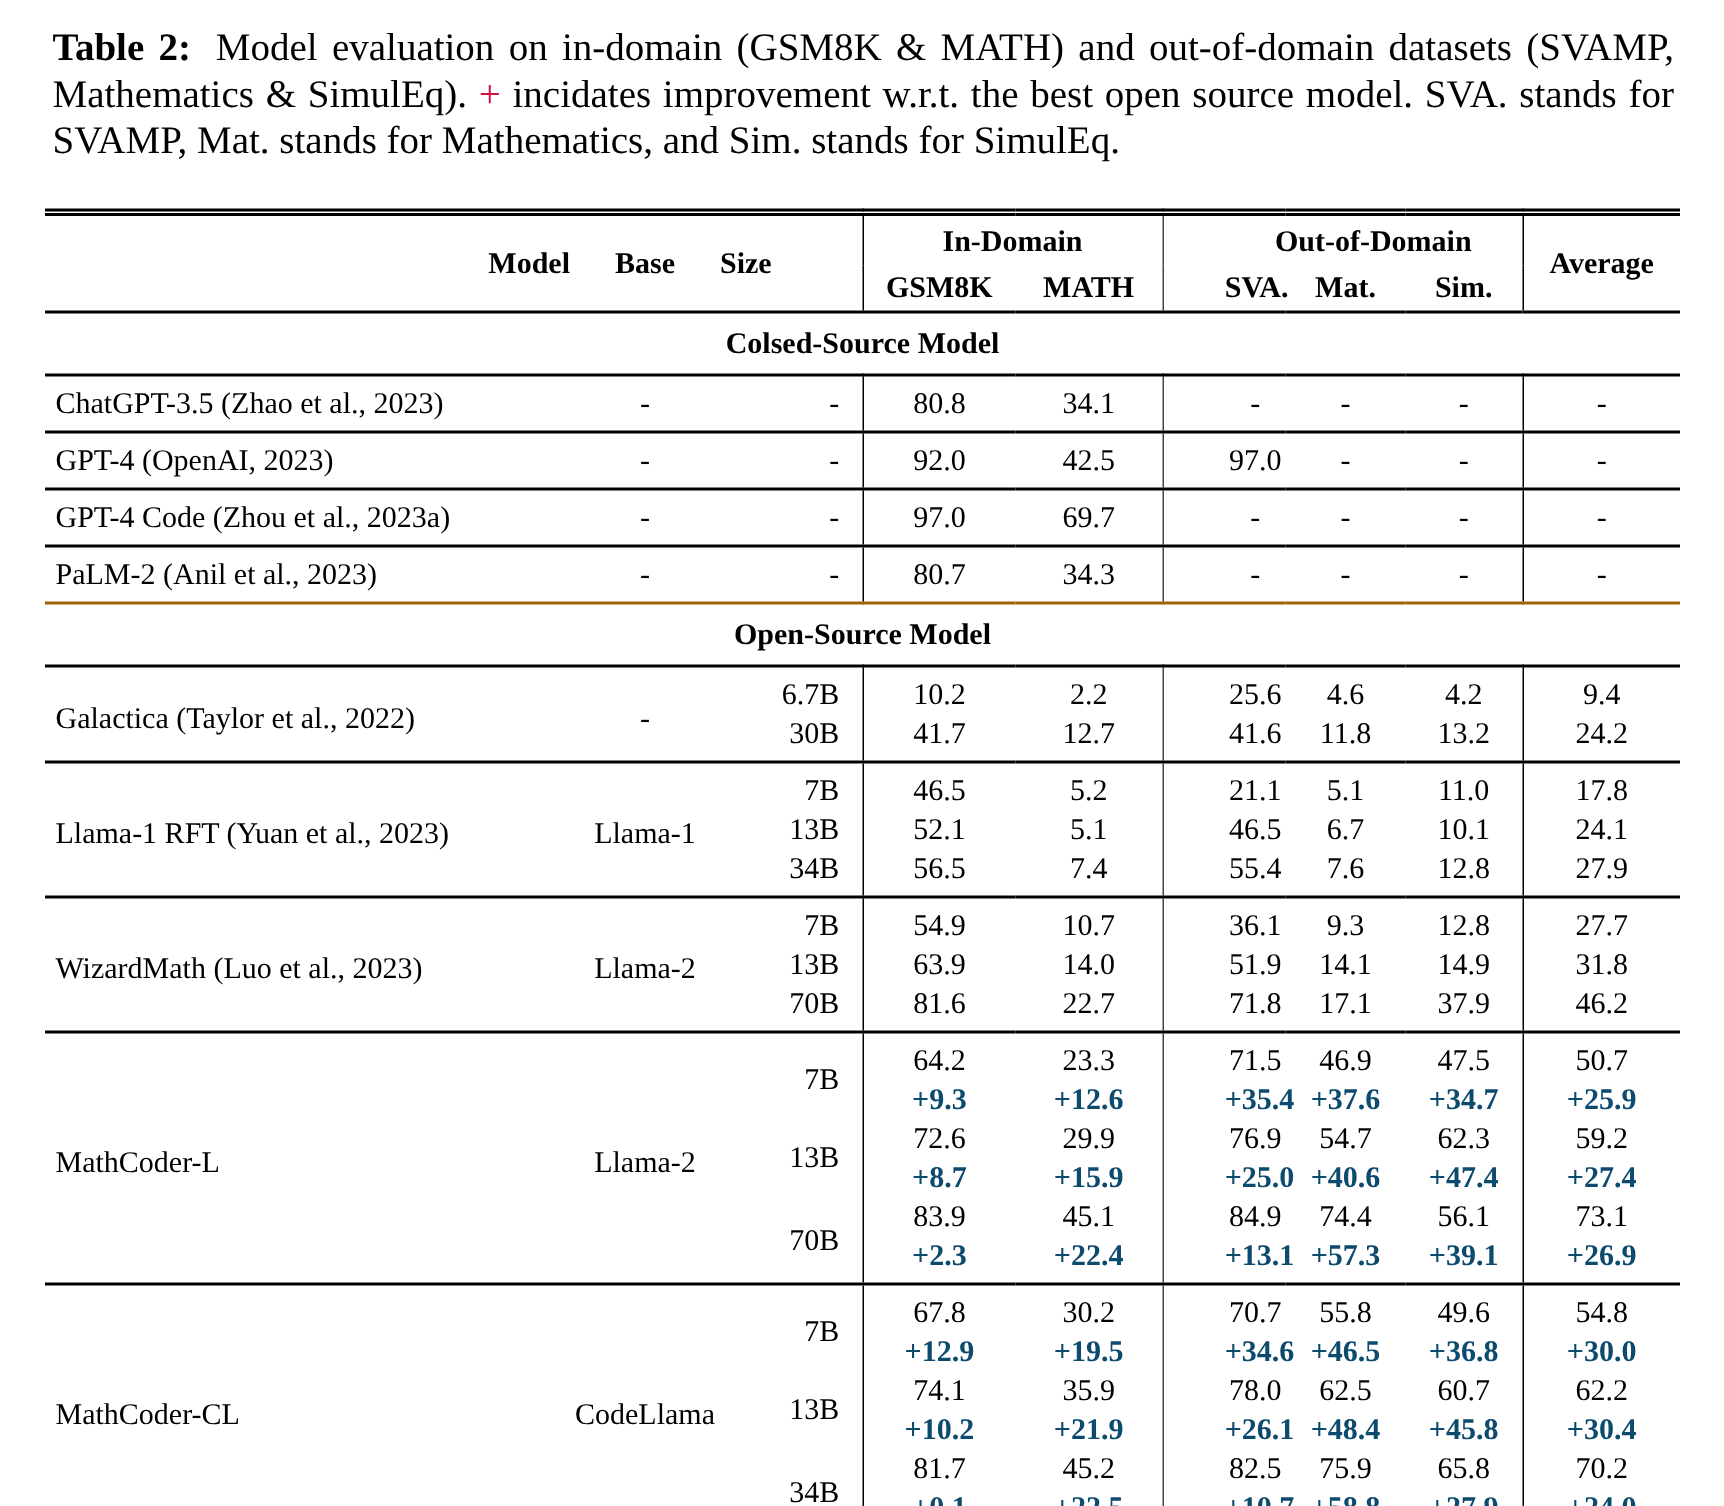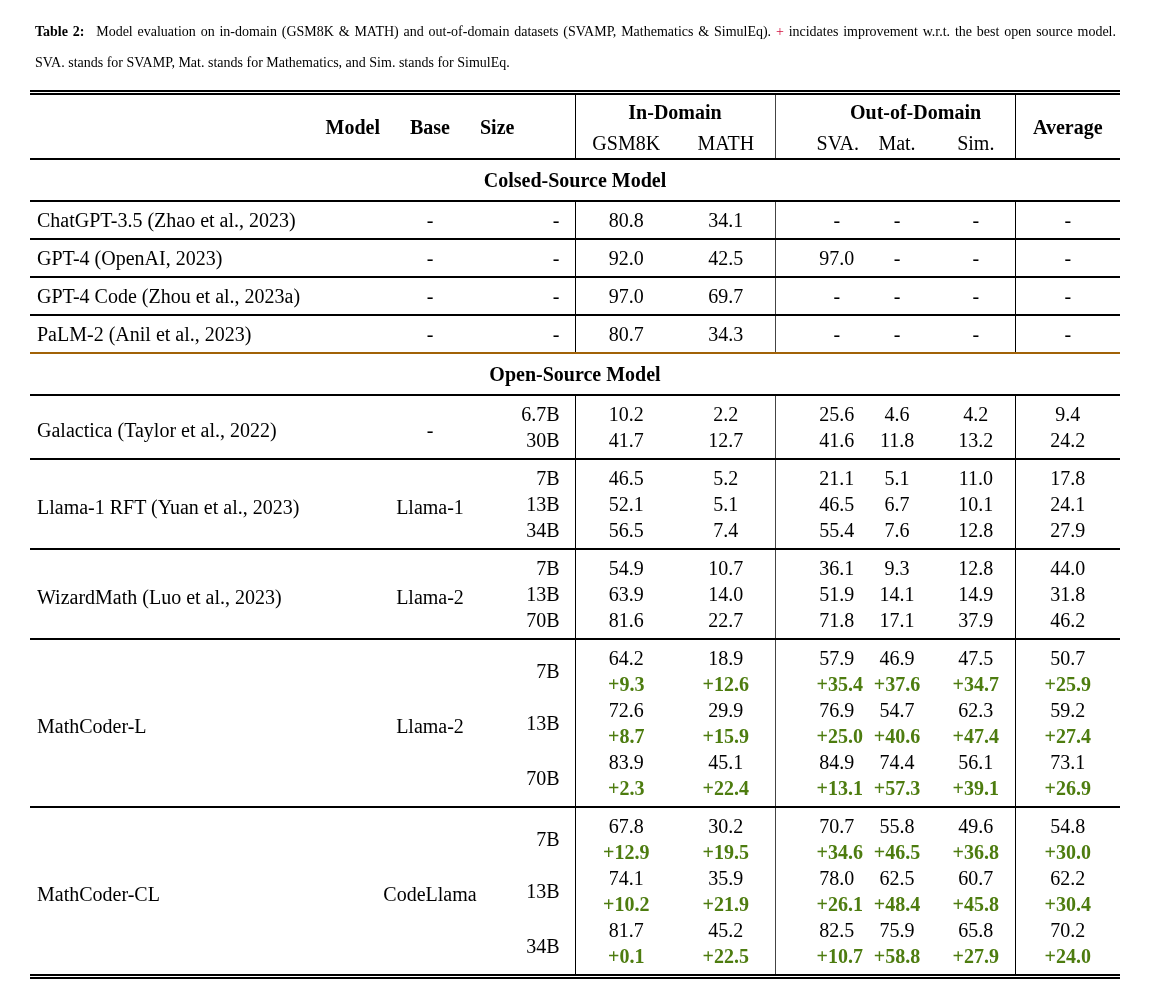--- a/index.html
+++ b/index.html
@@ -13,22 +13,22 @@
     color: #000;
   }
   .page {
     width: 1149px;
     height: 1004px;
     box-sizing: border-box;
     padding: 16px 29px 0 30px;
   }
   
   .caption {
-    margin: 0 4px 12px 5px;
-    font-size: 14px;
+    margin: 0 4px 30px 5px;
+    font-size: 26px;
     line-height: 31px;
     text-align: justify;
   }
   .caption .cap-label {
     font-weight: bold;
     margin-right: 7px;
   }
   .caption .cap-plus {
     font-weight: normal;
   }
@@ -41,21 +41,21 @@
     border-bottom: 5px double #000;
     font-size: 20px;
   }
   th, td {
     padding: 0;
     line-height: 26px;
     vertical-align: middle;
     font-weight: normal;
   }
   thead tr.h1 th { height: 33px; font-weight: bold; }
-  thead tr.h2 th { height: 30px; font-weight: normal; }
+  thead tr.h2 th { height: 30px; font-weight: bold; }
   th.hb, tr.h2 th { border-bottom: 2px solid #000; }
   .th-model { text-align: right; padding-left: 7px; }
   .th-size  { text-align: left; padding-right: 15px; }
   .bl { border-left: 1px solid #000; }
   .blg { border-left: 1px solid #444; padding-left: 41px; }
   td.section-title {
     font-weight: bold;
     text-align: center;
     height: 40px;
     border-bottom: 2px solid #000;
@@ -63,21 +63,21 @@
   }
   tr.group-start > td { border-top: 2px solid #000; }
   tr.group-start > td { padding-top: 5px; }
   tr.group-end   > td { padding-bottom: 5px; }
   td.model-cell { text-align: left; padding-left: 7px; }
   td.base-cell  { text-align: center; }
   td.size-cell  { text-align: right; padding-right: 15px; }
   td.num   { text-align: center; }
   td.delta { text-align: center; font-weight: bold; }
 </style>
-<style>.cap-plus{color:#d2103e;} td.delta{color:#4d7c0f;}</style></head>
+<style>.cap-plus{color:#d2103e;} td.delta{color:#0c4a6e;}</style></head>
 <body>
 
 <div class="page">
 
   <p class="caption">
     <span class="cap-label">Table 2:</span>
     <span>Model evaluation on in-domain (GSM8K &amp; MATH) and out-of-domain datasets (SVAMP, Mathematics &amp; SimulEq).</span>
     <span class="cap-plus">+</span>
     <span>incidates improvement w.r.t. the best open source model. SVA. stands for SVAMP, Mat. stands for Mathematics, and Sim. stands for SimulEq.</span>
   </p>
@@ -213,21 +213,21 @@
         </tr>
         <tr class="group-start">
           <td class="model-cell" rowspan="3">WizardMath (Luo et al., 2023)</td>
           <td class="base-cell" rowspan="3">Llama-2</td>
           <td class="size-cell">7B</td>
           <td class="num bl">54.9</td>
           <td class="num">10.7</td>
           <td class="num blg">36.1</td>
           <td class="num">9.3</td>
           <td class="num">12.8</td>
-          <td class="num bl">44.0</td>
+          <td class="num bl">27.7</td>
         </tr>
         <tr>
           <td class="size-cell">13B</td>
           <td class="num bl">63.9</td>
           <td class="num">14.0</td>
           <td class="num blg">51.9</td>
           <td class="num">14.1</td>
           <td class="num">14.9</td>
           <td class="num bl">31.8</td>
         </tr>
@@ -238,22 +238,22 @@
           <td class="num blg">71.8</td>
           <td class="num">17.1</td>
           <td class="num">37.9</td>
           <td class="num bl">46.2</td>
         </tr>
         <tr class="group-start">
           <td class="model-cell" rowspan="6">MathCoder-L</td>
           <td class="base-cell" rowspan="6">Llama-2</td>
           <td class="size-cell" rowspan="2">7B</td>
           <td class="num bl">64.2</td>
-          <td class="num">18.9</td>
-          <td class="num blg">57.9</td>
+          <td class="num">23.3</td>
+          <td class="num blg">71.5</td>
           <td class="num">46.9</td>
           <td class="num">47.5</td>
           <td class="num bl">50.7</td>
         </tr>
         <tr>
           <td class="delta bl">+9.3</td>
           <td class="delta">+12.6</td>
           <td class="delta blg">+35.4</td>
           <td class="delta">+37.6</td>
           <td class="delta">+34.7</td>

